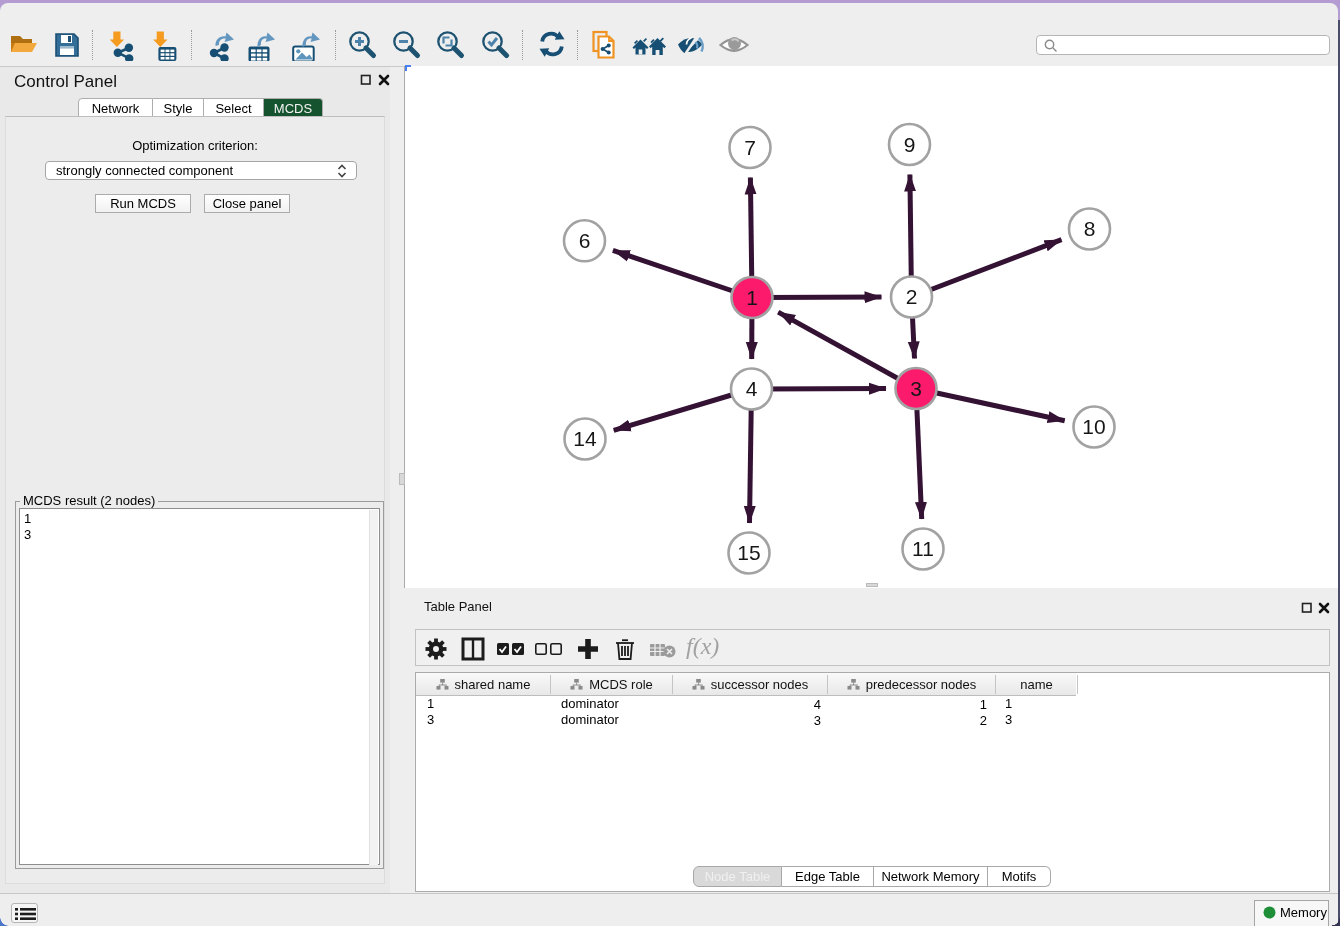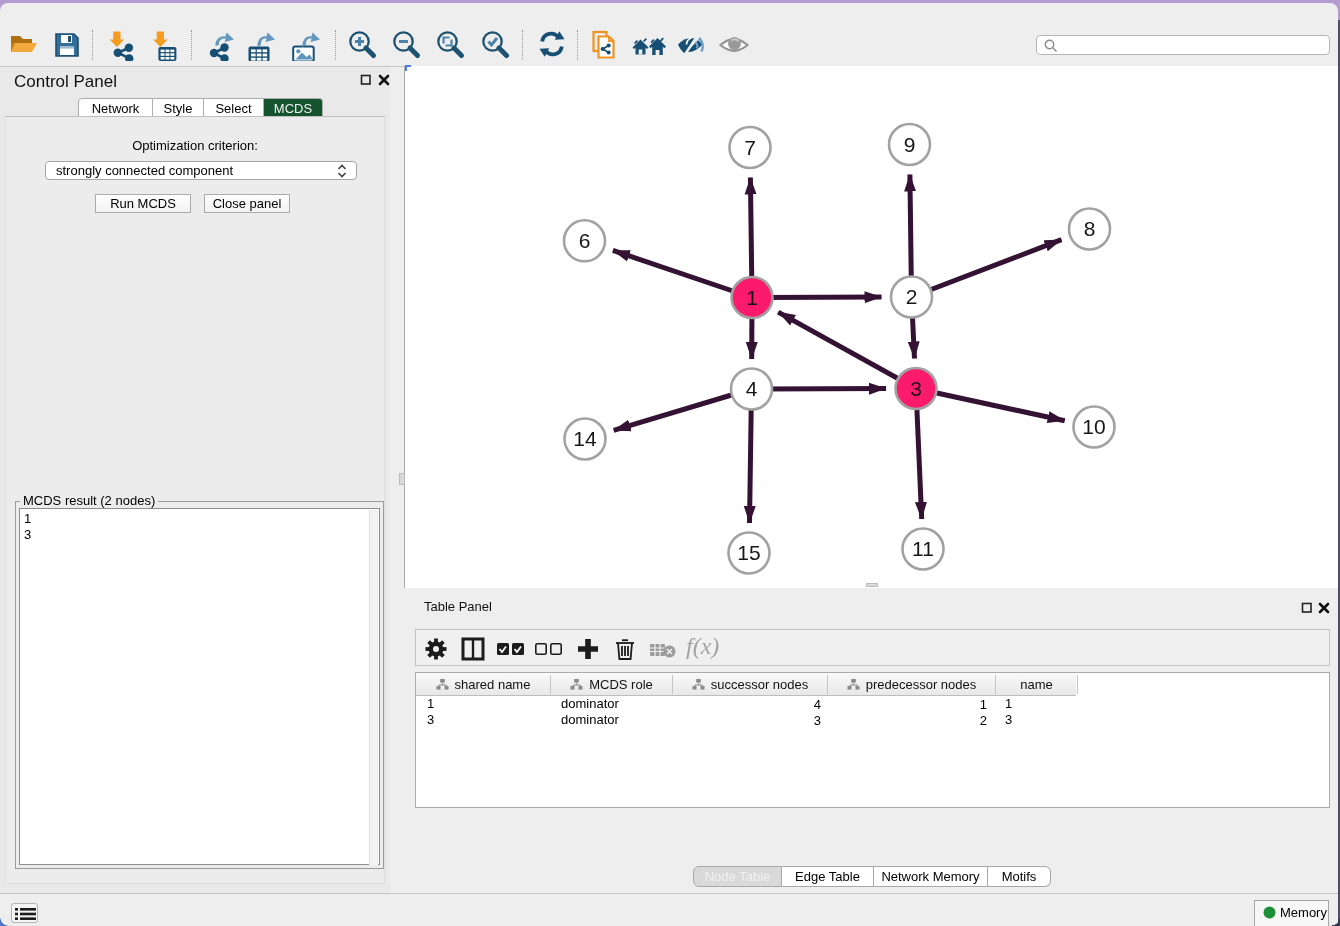--- a/index.html
+++ b/index.html
@@ -26,21 +26,21 @@
 
 #netwin{position:absolute;left:404px;top:63px;width:936px;height:522px;background:#fff;border-left:1px solid #a9a9a9}
 #nettitle{position:absolute;left:0;top:0;width:100%;height:20px;background:linear-gradient(#f7f7f7,#d8d8d8);border-bottom:1px solid #9d9d9d}
 #nettitle span{position:absolute;top:4px;left:5px;width:100%;text-align:center;font-size:13px;color:#222;letter-spacing:.4px}
 .mac{position:absolute;top:5px;width:11px;height:11px;border-radius:50%}
 .mac svg{position:absolute;left:0;top:0}
 
 #tpanel{position:absolute;left:404px;top:585px;width:936px;height:305px;background:#eeeeee}
 #tphead{position:absolute;left:20px;top:11px;font-size:13px;color:#111}
 #ttoolbar{position:absolute;left:11px;top:41px;width:915px;height:37px;background:#f0f0f0;border:1px solid #c2c2c2}
-#ttable{position:absolute;left:11px;top:84px;width:915px;height:136px;background:#fff;border:1px solid #ababab}
+#ttable{position:absolute;left:11px;top:84px;width:915px;height:220px;background:#fff;border:1px solid #ababab}
 #thead{position:absolute;left:0;top:0;width:660px;height:23px;background:linear-gradient(#f9f9f9,#e8e8e8);border-bottom:1px solid #bdbdbd}
 .hsep{position:absolute;top:2px;height:19px;width:1px;background:#c4c4c4}
 .hcell{position:absolute;top:0;height:23px;font-size:13px;color:#111;display:flex;align-items:center;justify-content:center}
 .trow{position:absolute;font-size:13px;color:#000;height:16px;line-height:16px}
 .tabs2{position:absolute;top:278px;height:21px;font-size:13px;text-align:center;line-height:19px;background:#fff;border:1px solid #a8a8a8;color:#000}
 
 #statusbar{position:absolute;left:0;top:890px;width:1338px;height:33px;background:#eeeeee;border-top:1px solid #c6c6c6}
 #listbtn{position:absolute;left:11px;top:9px;width:27px;height:20px;background:#f5f5f5;border:1px solid #b5b5b5;border-radius:3px}
 #membtn{position:absolute;left:1254px;top:6px;width:75px;height:36px;background:#f7f7f7;border:1px solid #a5a5a5;font-size:13px;color:#000}
 #redge{position:absolute;right:0;top:20px;width:2px;height:906px;background:#4a4c68}

